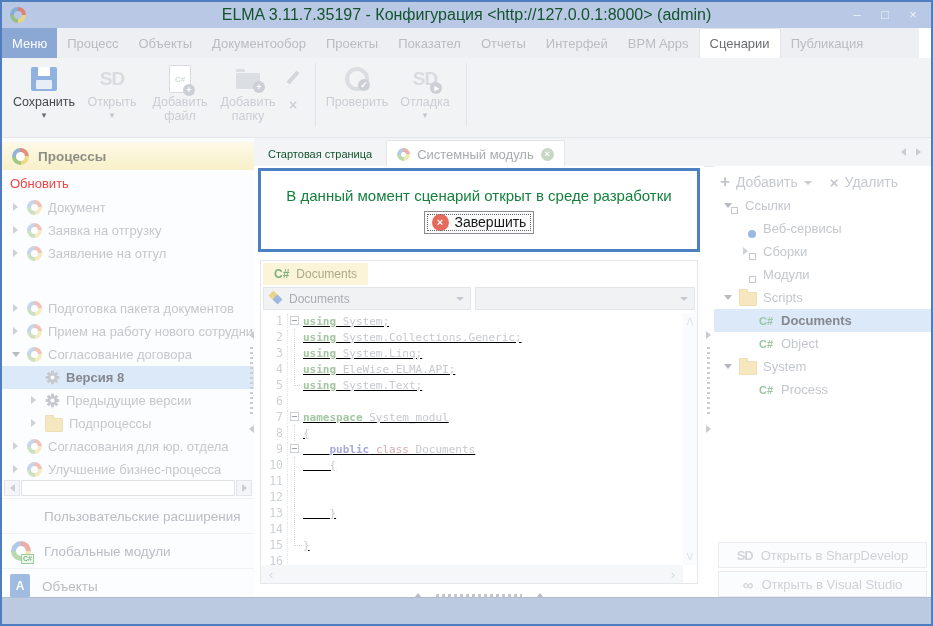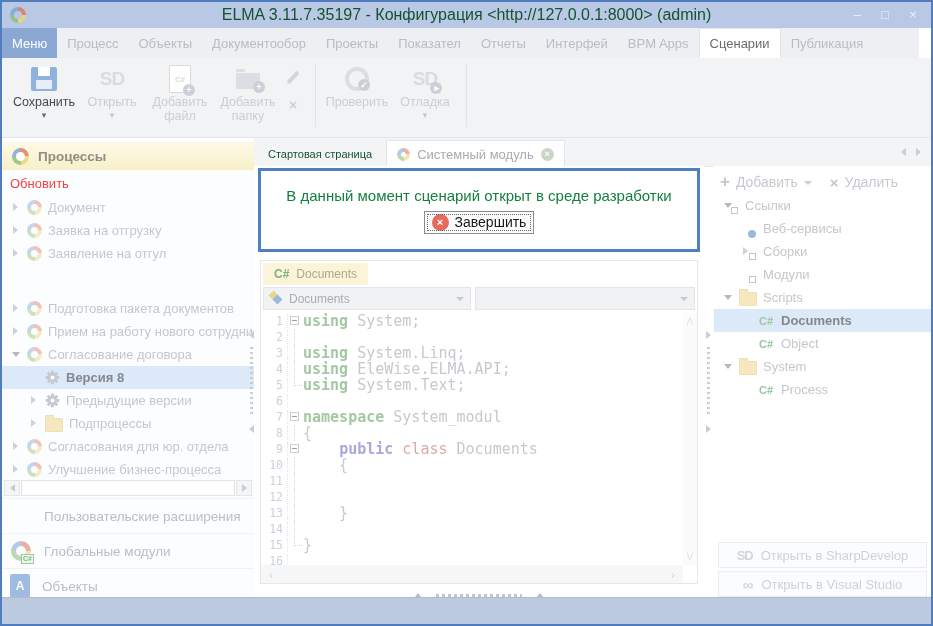--- a/index.html
+++ b/index.html
@@ -80,21 +80,21 @@
   .class-ic i:first-child{left:0;top:0;background:#e8d48a;}
   .class-ic i:last-child{left:4px;top:4px;background:#9ab8e0;}
   .code-area{position:absolute;left:0;right:14px;top:52px;bottom:18px;overflow:hidden;font-family:"DejaVu Sans Mono",monospace;}
   .cline{display:flex;height:16px;align-items:center;}
   .lnum{width:22px;text-align:right;padding-right:4px;font-size:11.5px;color:#ccd0d8;flex:none;border-right:1px dotted #e2e4e9;}
   .fold{width:15px;height:16px;position:relative;flex:none;}
   .f-box::before{content:"";position:absolute;left:2px;top:3px;width:9px;height:9px;border:1px solid #ccd0d6;background:#fff;box-sizing:border-box;}
   .f-box::after{content:"";position:absolute;left:4px;top:7px;width:5px;height:1px;background:#9aa0a8;}
   .f-v::before{content:"";position:absolute;left:6px;top:0;bottom:0;border-left:1px dotted #d4d7dc;}
   .f-end::before{content:"";position:absolute;left:6px;top:0;height:8px;width:7px;border-left:1px dotted #d4d7dc;border-bottom:1px dotted #d4d7dc;}
-  .ctext{font-size:15px;white-space:pre;}
+  .ctext{font-size:11px;white-space:pre;text-decoration:underline;}
   .tok.k{color:#a4c7a4;font-weight:bold;}
   .tok.b{color:#a8a8de;font-weight:bold;}
   .tok.r{color:#dfa8a8;text-align:center;}
   .tok.p{color:#c6c9ce;}
   .vscroll{position:absolute;right:0;top:52px;bottom:18px;width:14px;background:#fafbfc;display:flex;flex-direction:column;justify-content:space-between;align-items:center;padding:3px 0;box-sizing:border-box;}
   .vscroll span{color:#e0e2e6;font-size:10px;}
   .hscroll2{position:absolute;left:0;right:14px;bottom:0;height:18px;background:#f6f7f9;display:flex;justify-content:space-between;align-items:center;padding:0 8px;box-sizing:border-box;}
   .hscroll2 span{color:#d4d7db;font-size:13px;}
   
   .right-panel{position:absolute;left:712px;top:164px;right:0;bottom:26px;background:#fff;}
@@ -392,20 +392,21 @@
       </div>
       <div class="code-area" id="code-lines">
           <div class="cline">
             <span class="lnum">1</span>
             <span class="fold f-box"></span>
             <span class="ctext"><span class="tok k">using</span><span class="tok p"> System;</span></span>
           </div>
           <div class="cline">
             <span class="lnum">2</span>
             <span class="fold f-v"></span>
+            <span class="ctext"><span class="tok k">using</span><span class="tok p"> System.Collections.Generic;</span></span>
           </div>
           <div class="cline">
             <span class="lnum">3</span>
             <span class="fold f-v"></span>
             <span class="ctext"><span class="tok k">using</span><span class="tok p"> System.Linq;</span></span>
           </div>
           <div class="cline">
             <span class="lnum">4</span>
             <span class="fold f-v"></span>
             <span class="ctext"><span class="tok k">using</span><span class="tok p"> EleWise.ELMA.API;</span></span>

